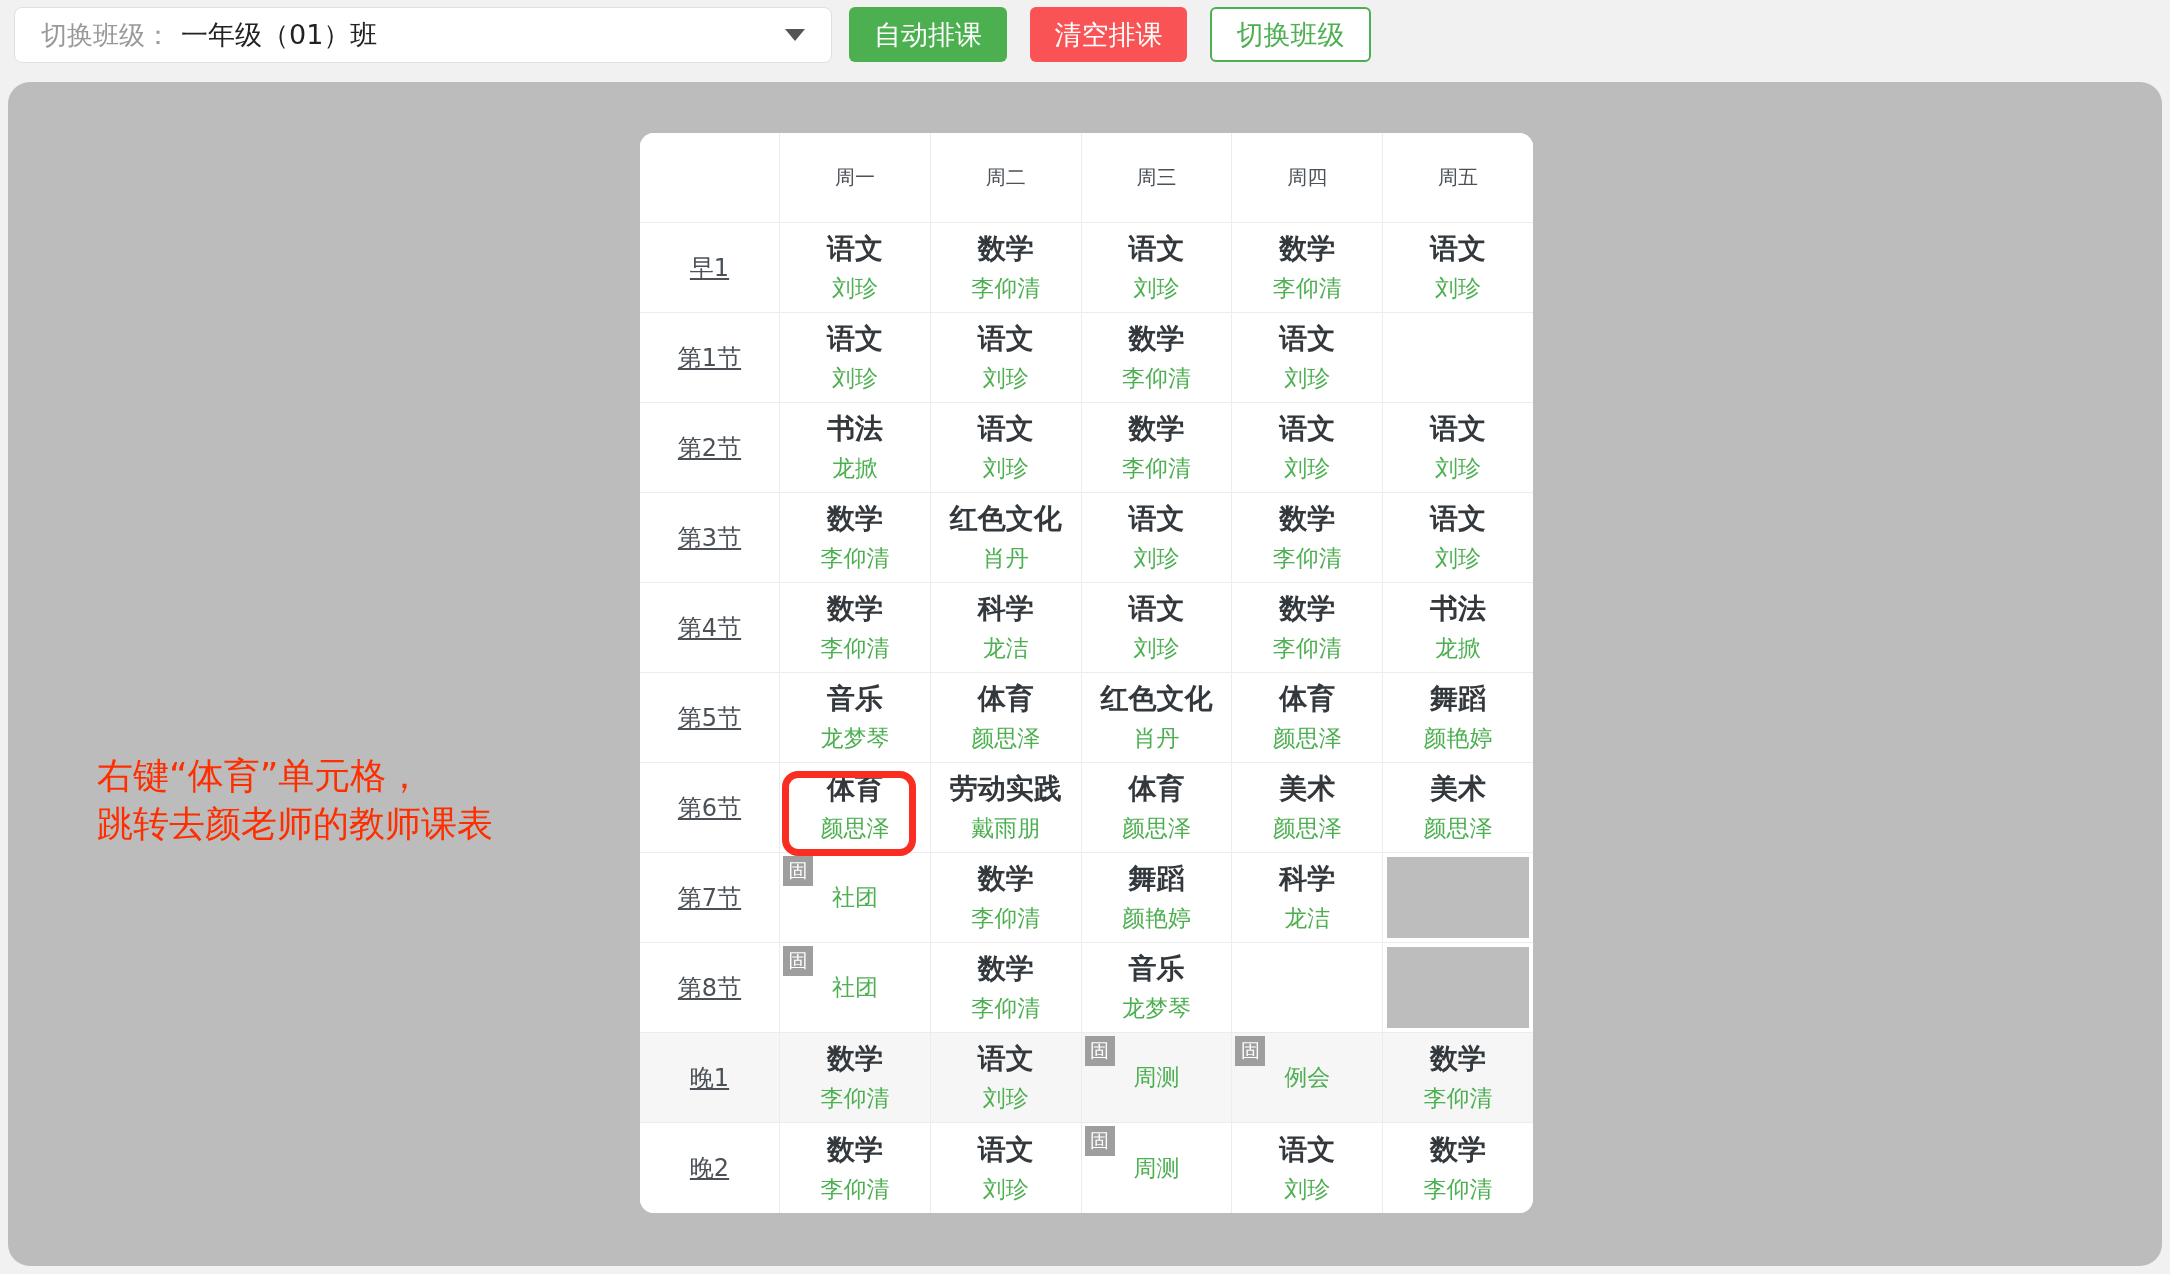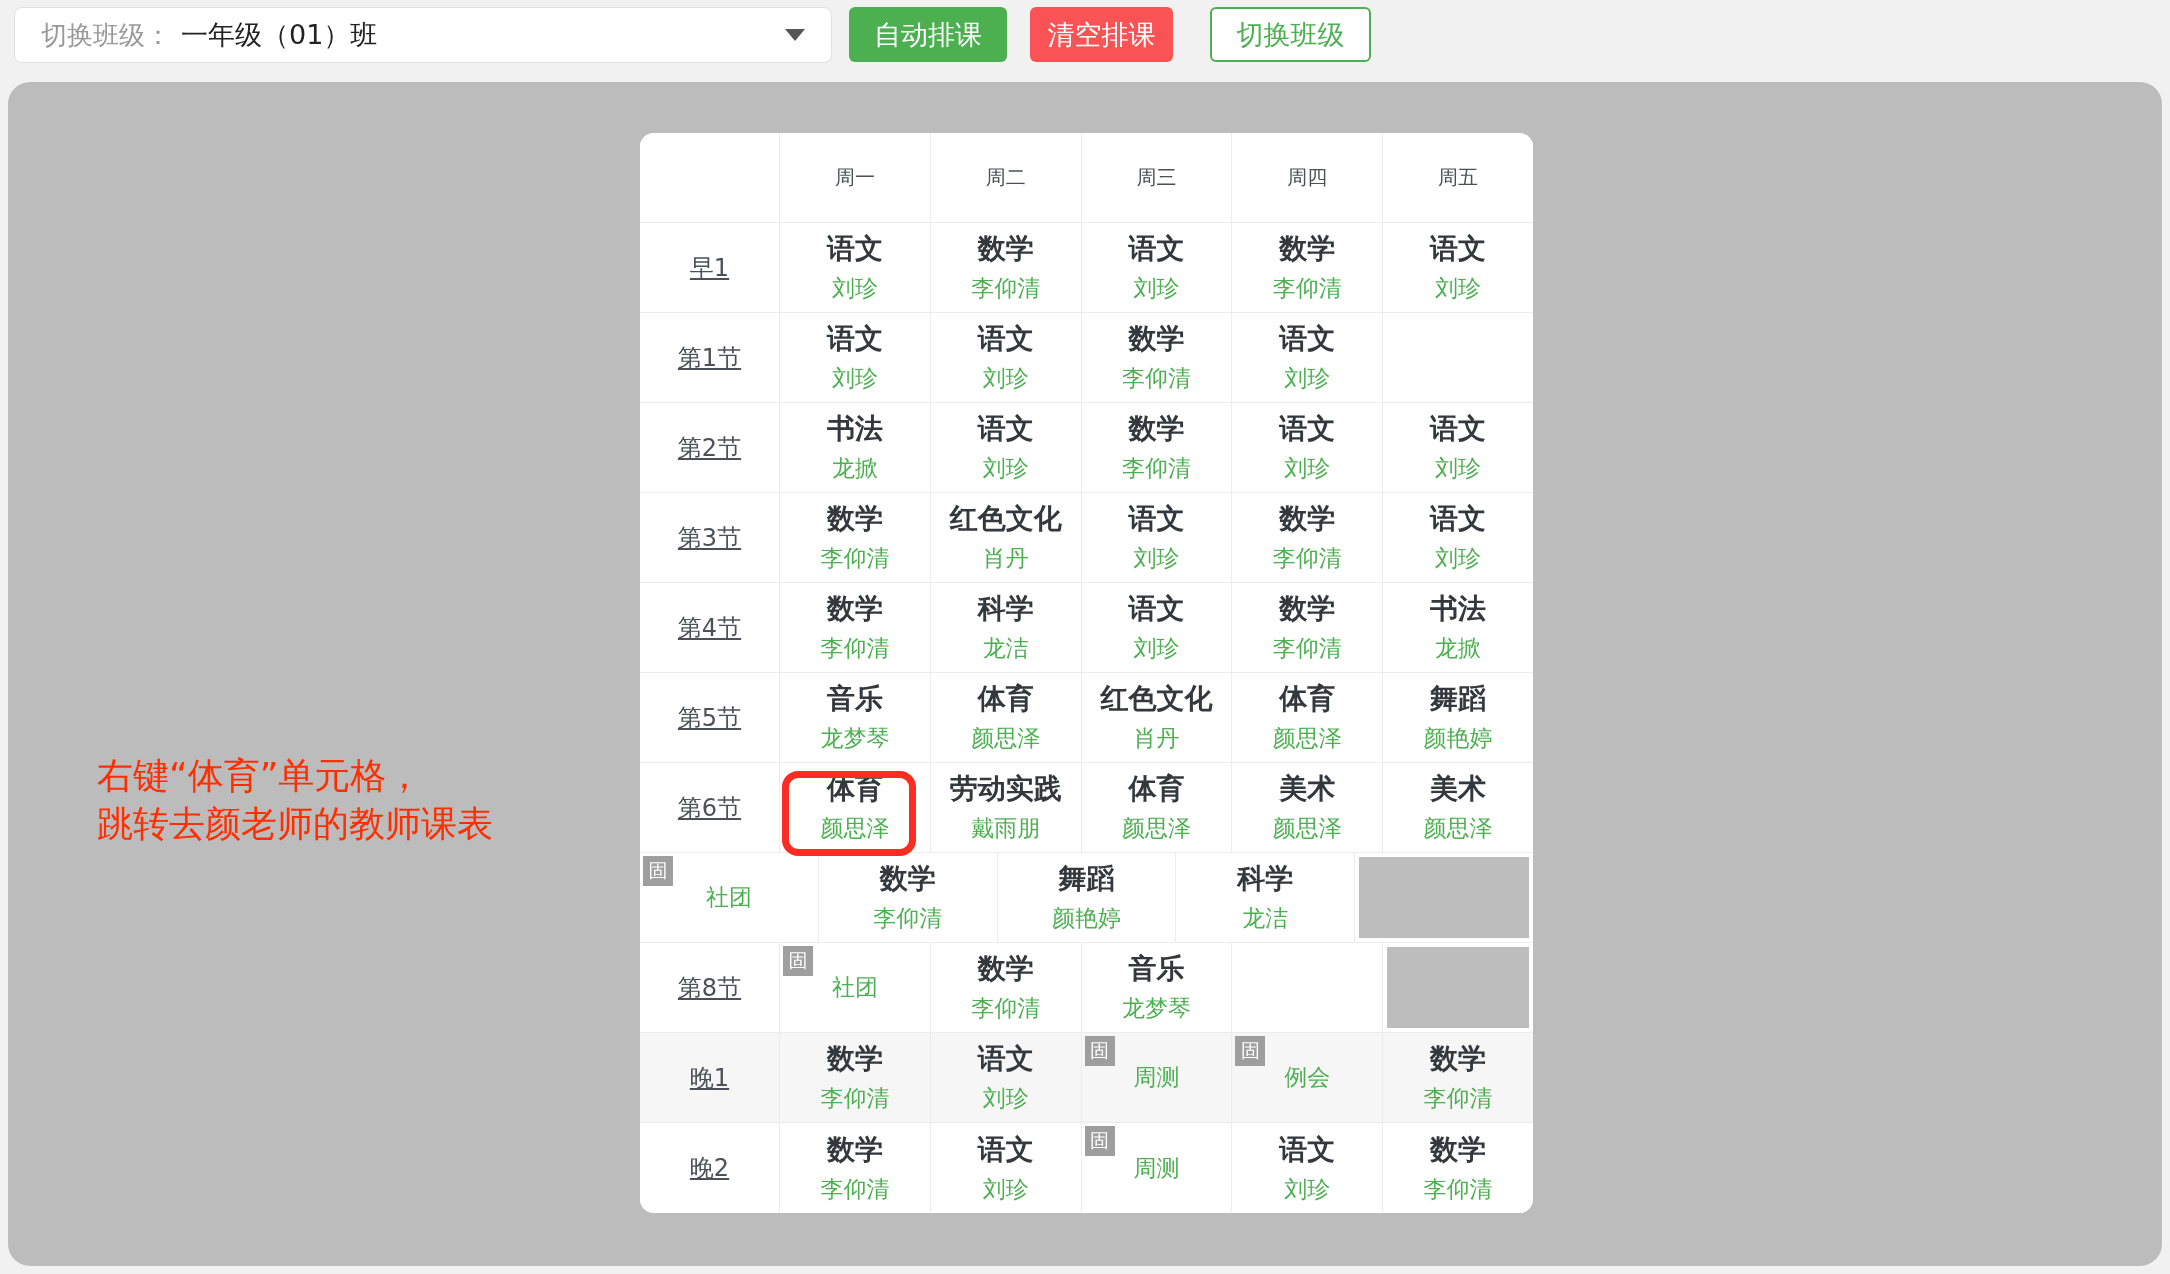--- a/index.html
+++ b/index.html
@@ -36,21 +36,21 @@
     margin-left:auto;width:0;height:0;
     border-left:10px solid transparent;border-right:10px solid transparent;
     border-top:12px solid #555;
   }
   .tb-btn{
     position:absolute;top:7px;height:55px;border:none;border-radius:6px;
     font-size:27px;font-family:inherit;cursor:pointer;
     display:flex;align-items:center;justify-content:center;
   }
   .btn-auto{left:849px;width:158px;background:var(--green);color:#fff;}
-  .btn-clear{left:1030px;width:143px;background:var(--btn-red);color:#fff;}
+  .btn-clear{left:1030px;width:157px;background:var(--btn-red);color:#fff;}
   .btn-export{left:1210px;width:161px;background:#fff;color:var(--green);border:2px solid var(--green);}
 
   
   .canvas{
     position:absolute;left:8px;top:82px;width:2154px;height:1184px;
     background:var(--canvas-gray);border-radius:22px;
   }
 
   
   .timetable{
@@ -268,20 +268,21 @@
       <div class="cell">
         <div class="subject">美术</div>
         <div class="teacher">颜思泽</div>
       </div>
       <div class="cell">
         <div class="subject">美术</div>
         <div class="teacher">颜思泽</div>
       </div>
     </div>
     <div class="tt-row">
+      <div class="cell label-col period-cell">第7节</div>
       <div class="cell">
         <div class="fixed-badge">固</div>
         <div class="fixed-label">社团</div>
       </div>
       <div class="cell">
         <div class="subject">数学</div>
         <div class="teacher">李仰清</div>
       </div>
       <div class="cell">
         <div class="subject">舞蹈</div>

